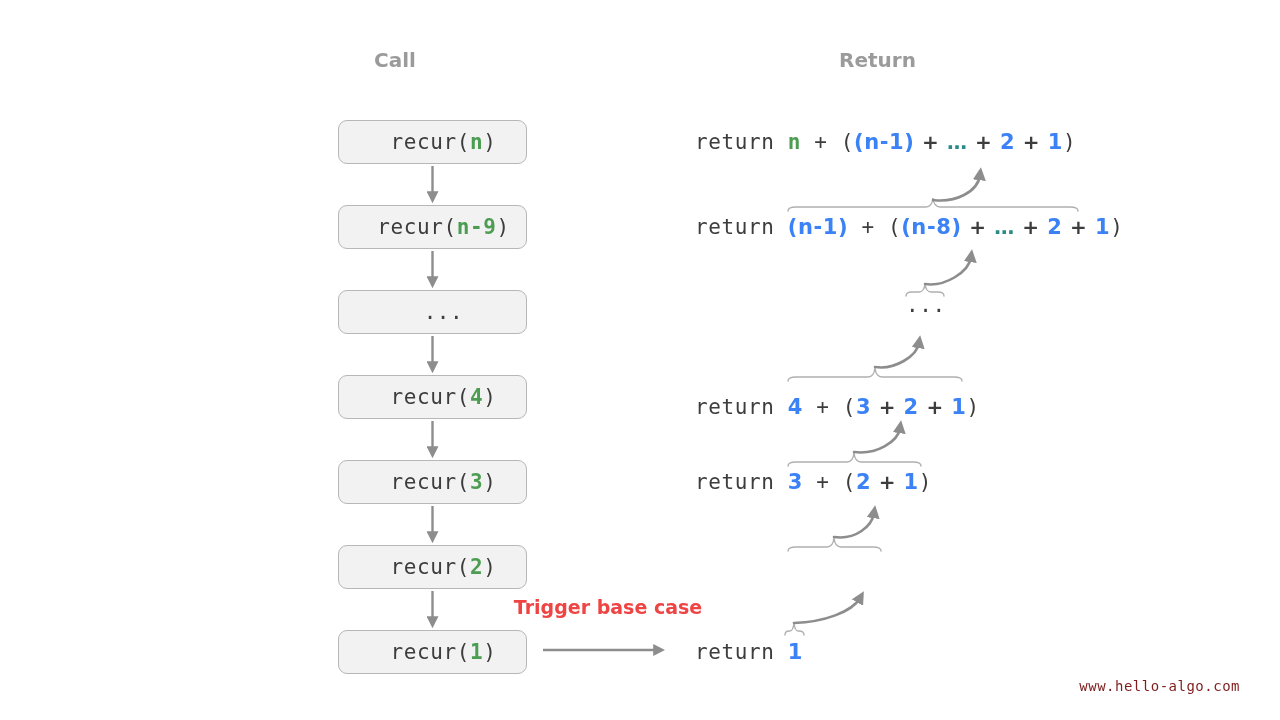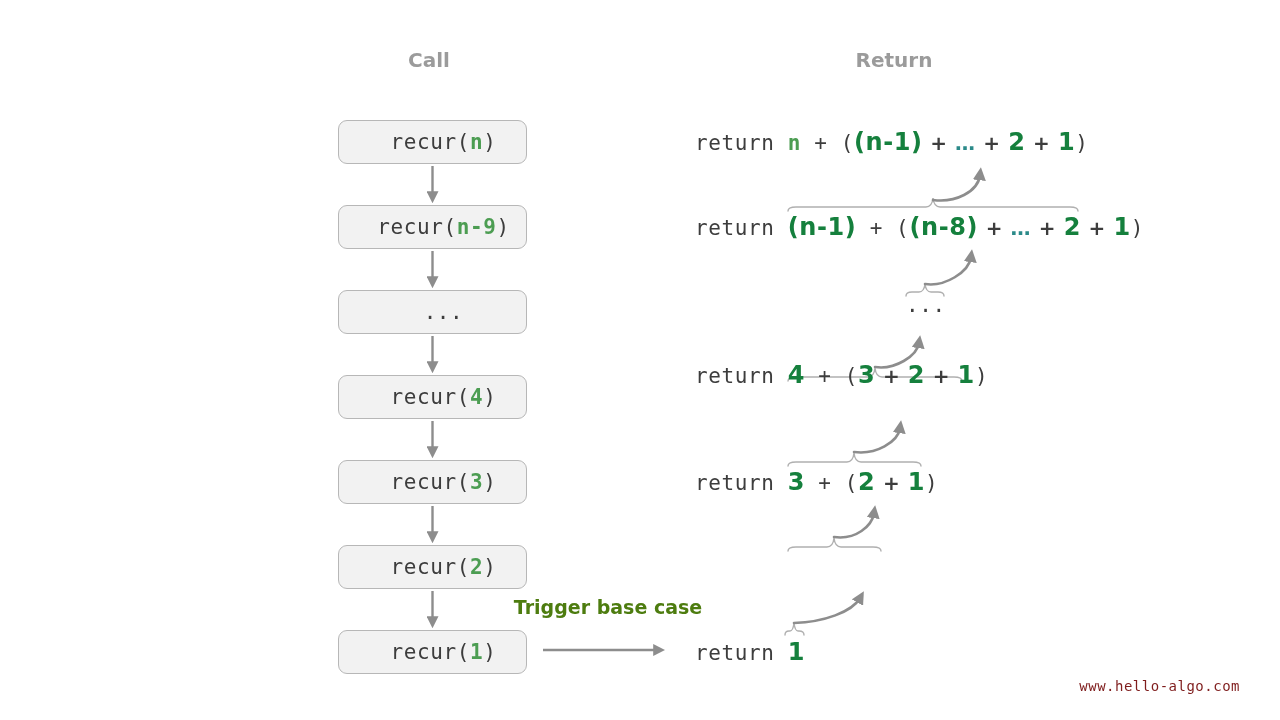--- a/index.html
+++ b/index.html
@@ -1,41 +1,41 @@
 <!DOCTYPE html>
 <html><head>
 <meta charset="utf-8">
 <style>
   html,body{margin:0;padding:0;background:#ffffff;}
   #canvas{position:relative;width:1280px;height:720px;background:#ffffff;overflow:hidden;
           font-family:"DejaVu Sans",sans-serif;}
   #overlay{position:absolute;left:0;top:0;width:1280px;height:720px;z-index:1;pointer-events:none;}
 
-  .hdr{position:absolute;top:48px;width:110px;text-align:center;
+  .hdr{position:absolute;top:48px;width:110px;
        font-family:"DejaVu Sans",sans-serif;font-weight:bold;font-size:20px;color:#9b9b9b;z-index:2;}
   #hdr-call{left:374px;}
   #hdr-return{left:839px;}
 
   .call-box{position:absolute;left:338px;width:189px;height:44px;box-sizing:border-box;
             background:#f2f2f2;border:1.5px solid #b7b7b7;border-radius:9px;
             display:flex;align-items:center;justify-content:center;z-index:2;
             font-family:"DejaVu Sans Mono",monospace;font-size:21px;color:#3d3d3d;white-space:pre;padding-left:22px;}
 
   .ret-row{position:absolute;left:695px;height:30px;line-height:30px;z-index:2;white-space:pre;
            font-family:"DejaVu Sans Mono",monospace;font-size:21px;color:#3d3d3d;}
   .ret-row.dots{left:906px;}
 
   .code{font-family:"DejaVu Sans Mono",monospace;color:#3d3d3d;letter-spacing:0.6px;}
   .code-op{font-family:"DejaVu Sans Mono",monospace;color:#4c9d52;font-weight:bold;letter-spacing:0.6px;}
   .ann{font-family:"DejaVu Sans",sans-serif;font-size:20px;font-weight:bold;color:#3d3d3d;letter-spacing:0.6px;}
-  .ann-op{font-family:"DejaVu Sans",sans-serif;font-size:24px;font-weight:bold;color:#15803d;letter-spacing:0.6px;}
+  .ann-op{font-family:"DejaVu Sans",sans-serif;font-size:21px;font-weight:bold;color:#3b82f6;letter-spacing:0.6px;}
   .ann-ellipsis{font-family:"DejaVu Sans",sans-serif;font-size:20px;font-weight:bold;color:#2b8a89;letter-spacing:0.6px;}
 
   #trigger-label{position:absolute;left:512px;top:596px;width:192px;text-align:center;
-                 font-family:"DejaVu Sans",sans-serif;font-weight:bold;font-size:19px;color:#4d7c0f;z-index:2;}
+                 font-family:"DejaVu Sans",sans-serif;font-weight:bold;font-size:19px;color:#ef4444;z-index:2;}
 
   #watermark{position:absolute;right:40px;top:678px;z-index:2;
              font-family:"DejaVu Sans Mono",monospace;font-size:14px;color:#7f1d1d;letter-spacing:0.5px;}
 </style>
 </head>
 <body>
 
 <div id="canvas">
 
   <svg id="overlay" viewBox="0 0 1280 720" xmlns="http://www.w3.org/2000/svg">
@@ -81,20 +81,20 @@
   <div class="call-box" style="top:205px"><span class="code">recur(</span><span class="code-op">n-9</span><span class="code">)</span></div>
   <div class="call-box" style="top:290px"><span class="code">...</span></div>
   <div class="call-box" style="top:375px"><span class="code">recur(</span><span class="code-op">4</span><span class="code">)</span></div>
   <div class="call-box" style="top:460px"><span class="code">recur(</span><span class="code-op">3</span><span class="code">)</span></div>
   <div class="call-box" style="top:545px"><span class="code">recur(</span><span class="code-op">2</span><span class="code">)</span></div>
   <div class="call-box" style="top:630px"><span class="code">recur(</span><span class="code-op">1</span><span class="code">)</span></div>
 
   <div class="ret-row" style="top:127px"><span class="code">return </span><span class="code-op">n</span><span class="code"> + (</span><span class="ann-op">(n-1)</span><span class="ann"> + </span><span class="ann-ellipsis">…</span><span class="ann"> + </span><span class="ann-op">2</span><span class="ann"> + </span><span class="ann-op">1</span><span class="code">)</span></div>
   <div class="ret-row" style="top:212px"><span class="code">return </span><span class="ann-op">(n-1)</span><span class="code"> + (</span><span class="ann-op">(n-8)</span><span class="ann"> + </span><span class="ann-ellipsis">…</span><span class="ann"> + </span><span class="ann-op">2</span><span class="ann"> + </span><span class="ann-op">1</span><span class="code">)</span></div>
   <div class="ret-row dots" style="top:290px"><span class="code">...</span></div>
-  <div class="ret-row" style="top:360px"><span class="code">return </span><span class="ann-op">4</span><span class="code"> + (</span><span class="ann-op">3</span><span class="ann"> + </span><span class="ann-op">2</span><span class="ann"> + </span><span class="ann-op">1</span><span class="code">)</span></div>
+  <div class="ret-row" style="top:392px"><span class="code">return </span><span class="ann-op">4</span><span class="code"> + (</span><span class="ann-op">3</span><span class="ann"> + </span><span class="ann-op">2</span><span class="ann"> + </span><span class="ann-op">1</span><span class="code">)</span></div>
   <div class="ret-row" style="top:467px"><span class="code">return </span><span class="ann-op">3</span><span class="code"> + (</span><span class="ann-op">2</span><span class="ann"> + </span><span class="ann-op">1</span><span class="code">)</span></div>
   <div class="ret-row" style="top:637px"><span class="code">return </span><span class="ann-op">1</span></div>
 
   <div id="trigger-label">Trigger base case</div>
   <div id="watermark">www.hello-algo.com</div>
 
 </div>
 
 </body></html>

